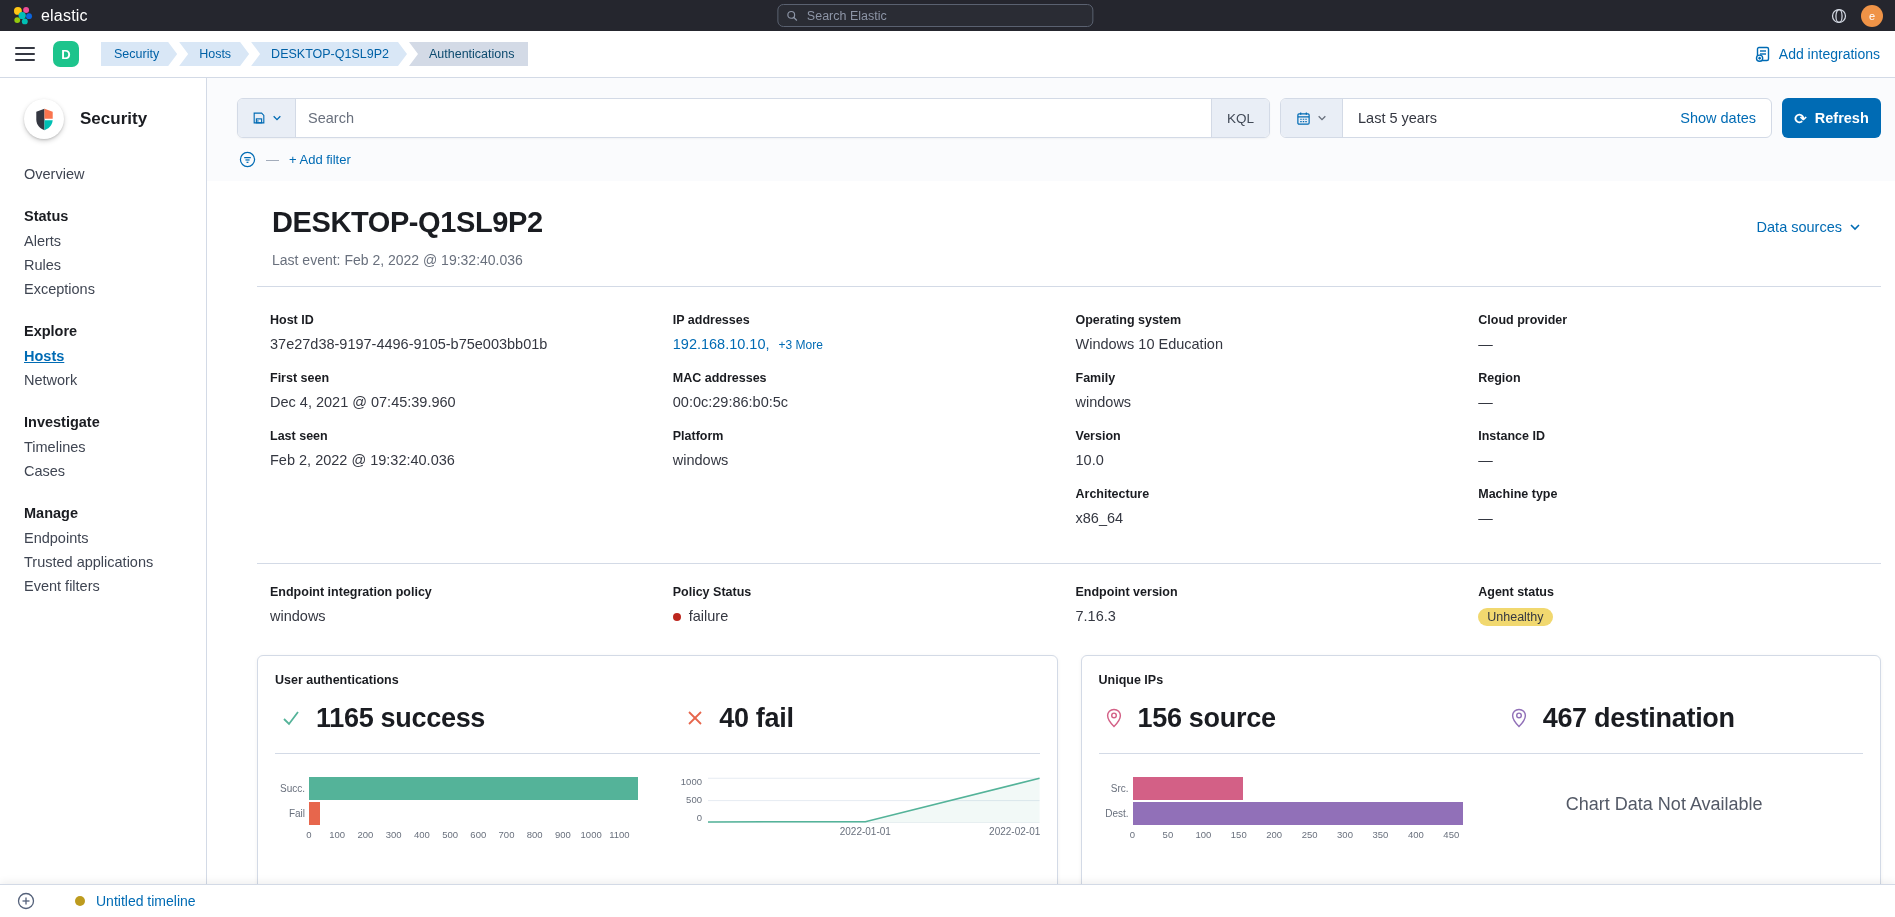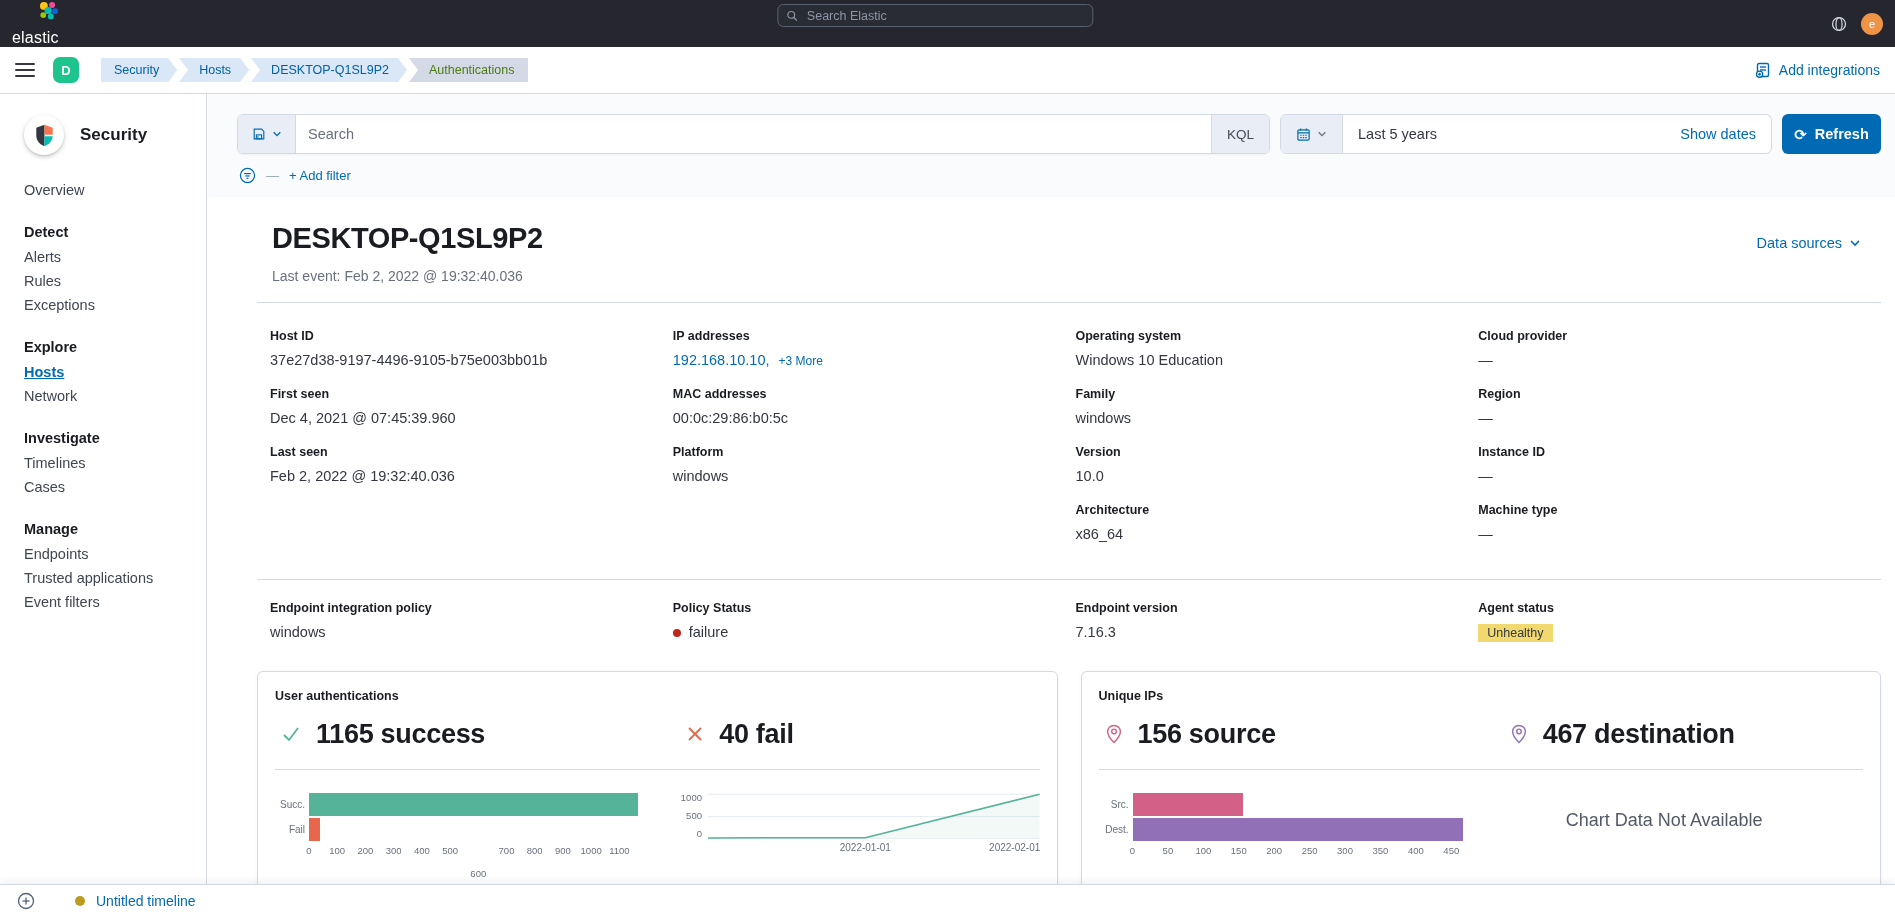--- a/index.html
+++ b/index.html
@@ -6,42 +6,42 @@
   html,body { margin:0; padding:0; }
   body {
     width:1895px; height:917px; overflow:hidden;
     font-family:"Liberation Sans","DejaVu Sans",sans-serif;
     color:#343741; background:#fff; font-size:14px;
   }
   .page { width:1895px; height:917px; display:flex; flex-direction:column; position:relative; }
 
   
   .top-header { flex:0 0 31px; background:#25262e; display:flex; align-items:center; padding:0 12px; position:relative; }
-  .logo { display:flex; align-items:flex-end; gap:8px;flex-direction:column; }
+  .logo { display:flex; align-items:center; gap:8px; }
   .brand { color:#fff; font-size:16px; font-weight:500; letter-spacing:.2px; }
   .hdr-search { position:absolute; left:50%; top:4px; transform:translateX(-54%); width:316px; height:23px;
     background:#2a2c34; border:1px solid #5a6170; border-radius:6px; display:flex; align-items:center; padding:0 8px; gap:7px; }
   .hdr-search input { background:transparent; border:none; outline:none; color:#c2c8d4; font-size:12.5px; width:100%; font-family:inherit; }
   .hdr-search input::placeholder { color:#8d95a6; }
   .hdr-right { margin-left:auto; display:flex; align-items:center; gap:13px; }
   .avatar { width:22px; height:22px; border-radius:50%; background:#EF9347; color:#fff; font-size:11px;
     display:flex; align-items:center; justify-content:center; }
 
   
   .nav-bar { flex:0 0 47px; background:#fff; border-bottom:1px solid #d3dae6; display:flex; align-items:center; padding:0 15px; }
   .hamburger { width:20px; display:flex; flex-direction:column; gap:4px; cursor:pointer; }
   .hamburger span { height:2px; background:#343741; border-radius:1px; }
   .space-badge { width:26px; height:26px; border-radius:7px; background:#1dc48c; color:#fff; font-weight:700; font-size:13px;
     display:flex; align-items:center; justify-content:center; margin-left:18px; }
   .crumbs { display:flex; align-items:center; margin-left:22px; }
   .crumb { height:24px; line-height:24px; font-size:12.5px; padding:0 18px 0 13px; background:#d9e7f6; color:#0061a6;
     clip-path:polygon(0 0, calc(100% - 9px) 0, 100% 50%, calc(100% - 9px) 100%, 0 100%); cursor:pointer; white-space:nowrap; }
   .crumb + .crumb { margin-left:2px; padding-left:20px;
     clip-path:polygon(0 0, calc(100% - 9px) 0, 100% 50%, calc(100% - 9px) 100%, 0 100%, 9px 50%); }
-  .crumb.last { background:#d3dae6; color:#4d7c0f; padding-right:14px;
+  .crumb.last { background:#d3dae6; color:#0c4a6e; padding-right:14px;
     clip-path:polygon(0 0, 100% 0, 100% 100%, 0 100%, 9px 50%); }
   .add-integrations { margin-left:auto; display:flex; align-items:center; gap:8px; color:#006BB4; font-size:14px; font-weight:500; cursor:pointer; }
 
   
   .app-row { flex:1; display:flex; min-height:0; }
   .sidebar { flex:0 0 207px; background:#fff; border-right:1px solid #d3dae6; padding:21px 10px 0 24px; }
   .app-head { display:flex; align-items:center; gap:16px; margin-bottom:27px; }
   .app-icon { width:40px; height:40px; border-radius:50%; background:#fff; box-shadow:0 2px 5px rgba(0,0,0,.18),0 1px 2px rgba(0,0,0,.12);
     display:flex; align-items:center; justify-content:center; }
   .app-title { font-size:17px; font-weight:700; color:#1a1c21; }
@@ -80,21 +80,21 @@
 
   .overview-grid { display:grid; grid-template-columns:repeat(4,1fr); padding:26px 0 0 13px; }
   .field { margin-bottom:19px; }
   .field-label { font-size:12.5px; font-weight:700; color:#1a1c21; }
   .field-value { margin-top:9px; font-size:14.5px; color:#343741; }
   .ip-link { color:#006BB4; cursor:pointer; }
   .more-link { color:#006BB4; font-size:12px; margin-left:5px; cursor:pointer;text-align:center; }
 
   .endpoint-grid { display:grid; grid-template-columns:repeat(4,1fr); padding:21px 0 4px 13px; }
   .status-dot { width:8px; height:8px; border-radius:50%; background:#BD271E; display:inline-block; margin-right:8px; }
-  .badge-warning { display:inline-block; background:#f1d86f; color:#343741; font-size:12.5px; font-weight:500; padding:2px 9px; border-radius:0; }
+  .badge-warning { display:inline-block; background:#f1d86f; color:#343741; font-size:12.5px; font-weight:500; padding:2px 9px; border-radius:9px; }
 
   .cards-row { display:flex; gap:23px; margin-top:6px; padding-right:0; }
   .card { flex:1; background:#fff; border:1px solid #d3dae6; border-radius:6px; box-shadow:0 1px 4px rgba(0,0,0,.05); padding:17px 17px; height:300px; }
   .card-title { font-size:12.5px; font-weight:700; color:#1a1c21; }
   .stats-row { display:grid; grid-template-columns:53% 47%; margin-top:16px; }
   .stat { display:flex; align-items:center; gap:15px; padding-left:6px; }
   .stat-text { font-size:27px; font-weight:700; color:#1a1c21; letter-spacing:-.3px; }
   .card-divider { border:none; border-top:1px solid #d3dae6; margin:19px 0 0 0; }
   .charts-row { display:flex; margin-top:22px; }
 
@@ -201,21 +201,21 @@
         <span class="app-icon icon">
           <svg width="21" height="23" viewBox="0 0 24 28">
             <path d="M12 1 L2 4.5 V14 C2 21 7 25.5 12 27 Z" fill="#343741"></path>
             <path d="M12 1 L22 4.5 V13 L12 13 Z" fill="#fa744e"></path>
             <path d="M12 15 L22 15 C21.3 21.5 16.6 25.6 12 27 Z" fill="#00bfb3"></path>
           </svg>
         </span>
         <span class="app-title">Security</span>
       </div>
       <div class="nav-item">Overview</div>
-      <div class="nav-heading">Detect</div>
+      <div class="nav-heading">Status</div>
       <div class="nav-item">Alerts</div>
       <div class="nav-item">Rules</div>
       <div class="nav-item">Exceptions</div>
       <div class="nav-heading">Explore</div>
       <div class="nav-item active">Hosts</div>
       <div class="nav-item">Network</div>
       <div class="nav-heading">Investigate</div>
       <div class="nav-item">Timelines</div>
       <div class="nav-item">Cases</div>
       <div class="nav-heading">Manage</div>
@@ -437,21 +437,21 @@
                   </div>
                 <div class="hbar-axis">
                     <span class="hbar-gutter"></span>
                     <div class="hbar-ticks">
                       <span class="tick" style="left: 0%;">0</span>
                       <span class="tick" style="left: 8.47458%;">100</span>
                       <span class="tick" style="left: 16.9492%;">200</span>
                       <span class="tick" style="left: 25.4237%;">300</span>
                       <span class="tick" style="left: 33.8983%;">400</span>
                       <span class="tick" style="left: 42.3729%;">500</span>
-                      <span class="tick" style="left: 50.8475%; margin-top: 23px;">600</span>
+                      <span class="tick" style="left: 50.8475%;">600</span>
                       <span class="tick" style="left: 59.322%;">700</span>
                       <span class="tick" style="left: 67.7966%;">800</span>
                       <span class="tick" style="left: 76.2712%;">900</span>
                       <span class="tick" style="left: 84.7458%;">1000</span>
                       <span class="tick" style="left: 93.2203%;">1100</span>
                     </div>
                   </div>
               </div>
               <div class="area-chart">
                 <div class="area-y">

